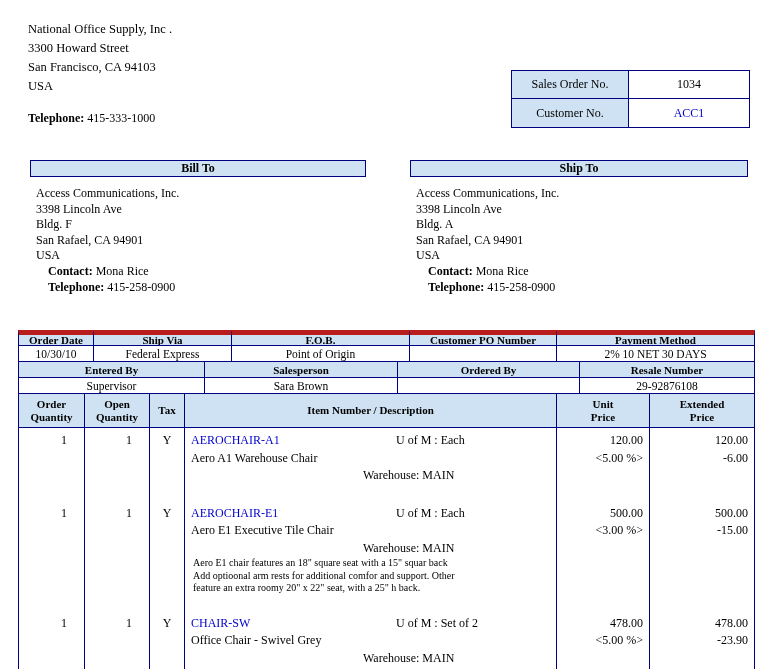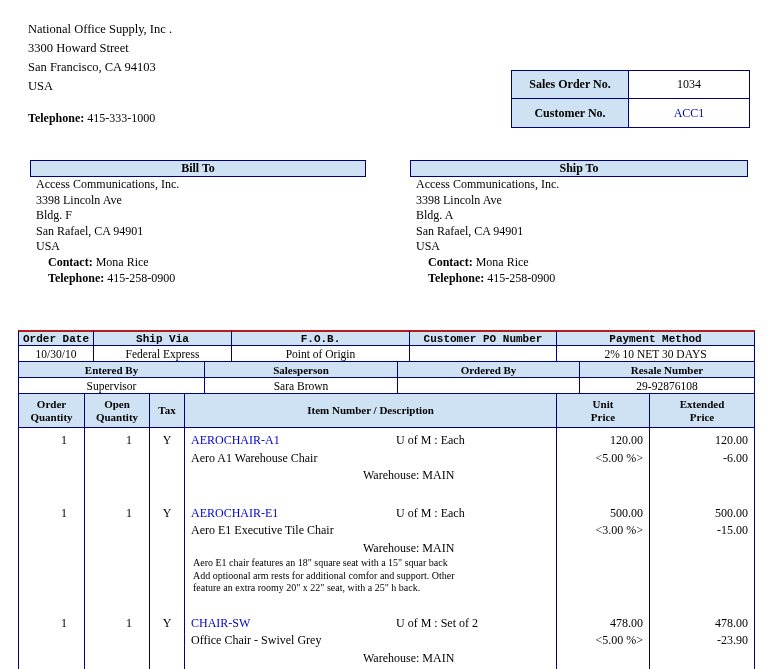--- a/index.html
+++ b/index.html
@@ -22,43 +22,43 @@
 
   
   .order-box { position:absolute; left:511px; top:70px; }
   .order-box .orow { display:grid; grid-template-columns:118px 121px; }
   .order-box .ocell {
     height:29px; display:flex; align-items:center; justify-content:center;
     border-right:1px solid #000080; border-bottom:1px solid #000080; font-size:12px;
   }
   .order-box .ocell:first-child { border-left:1px solid #000080; }
   .order-box .orow.top .ocell { border-top:1px solid #000080; }
-  .order-box .olabel { background:#cfe2f3; font-weight:bold; }
+  .order-box .olabel { background:#cfe2f3; font-weight:normal; }
   .blue { color:#0000cc; }
 
   
   .addr-block { position:absolute; top:160px; font-size:12px; }
   .bill-to { left:30px; width:336px; }
   .ship-to { left:410px; width:338px; }
   .section-bar {
     border:1px solid #000080; background:#cfe2f3; text-align:center;
     font-weight:bold; height:17px; line-height:15px; font-size:12px;
   }
-  .addr { padding-left:6px; line-height:15.6px; }
+  .addr { margin-top:9px; padding-left:6px; line-height:15.6px; }
   .indent { padding-left:12px; }
 
   
   .main-table { position:absolute; left:18px; top:330px; width:737px; bottom:0; display:flex; flex-direction:column; overflow:hidden; }
   .row { display:grid; }
   .r-meta1 { grid-template-columns:76px 138px 178px 147px 198px; }
   .r-meta2 { grid-template-columns:187px 193px 182px 175px; }
   .r-items { grid-template-columns:67px 65px 35px 372px 93px 105px; }
   .cell { border-right:1px solid #000080; border-bottom:1px solid #000080; }
   .cell:first-child { border-left:1px solid #000080; }
-  .row.top .cell { border-top:2px solid #b91c1c;font-family:Liberation Mono, monospace; }
+  .row.top .cell { border-top:5px solid #b91c1c; }
   .mcell { height:16px; display:flex; align-items:center; justify-content:center; overflow:hidden; }
   .hd { background:#cfe2f3; font-weight:bold; font-size:11px; }
   .val { background:#fff; font-size:11.5px; }
   .ih { height:34px; display:flex; align-items:center; justify-content:center; white-space:pre-line; text-align:center; line-height:13px; }
 
   
   .items-body { flex:1; display:flex; flex-direction:column; overflow:hidden; }
   .icell { border-right:1px solid #000080; }
   .icell:first-child { border-left:1px solid #000080; }
   .item-row { font-size:12px; line-height:17.5px; }

